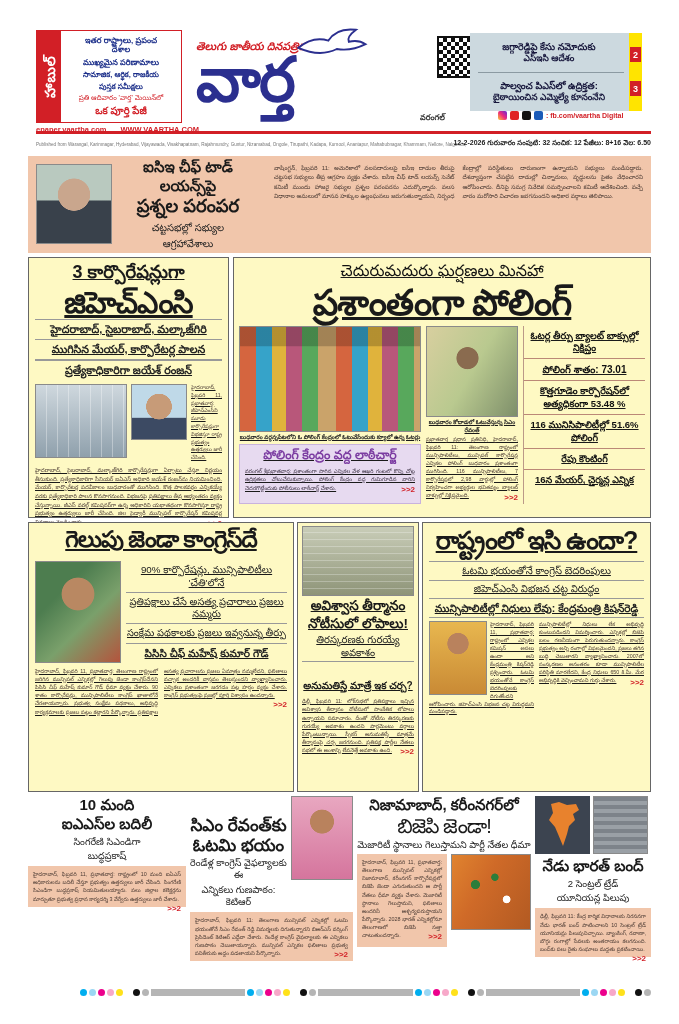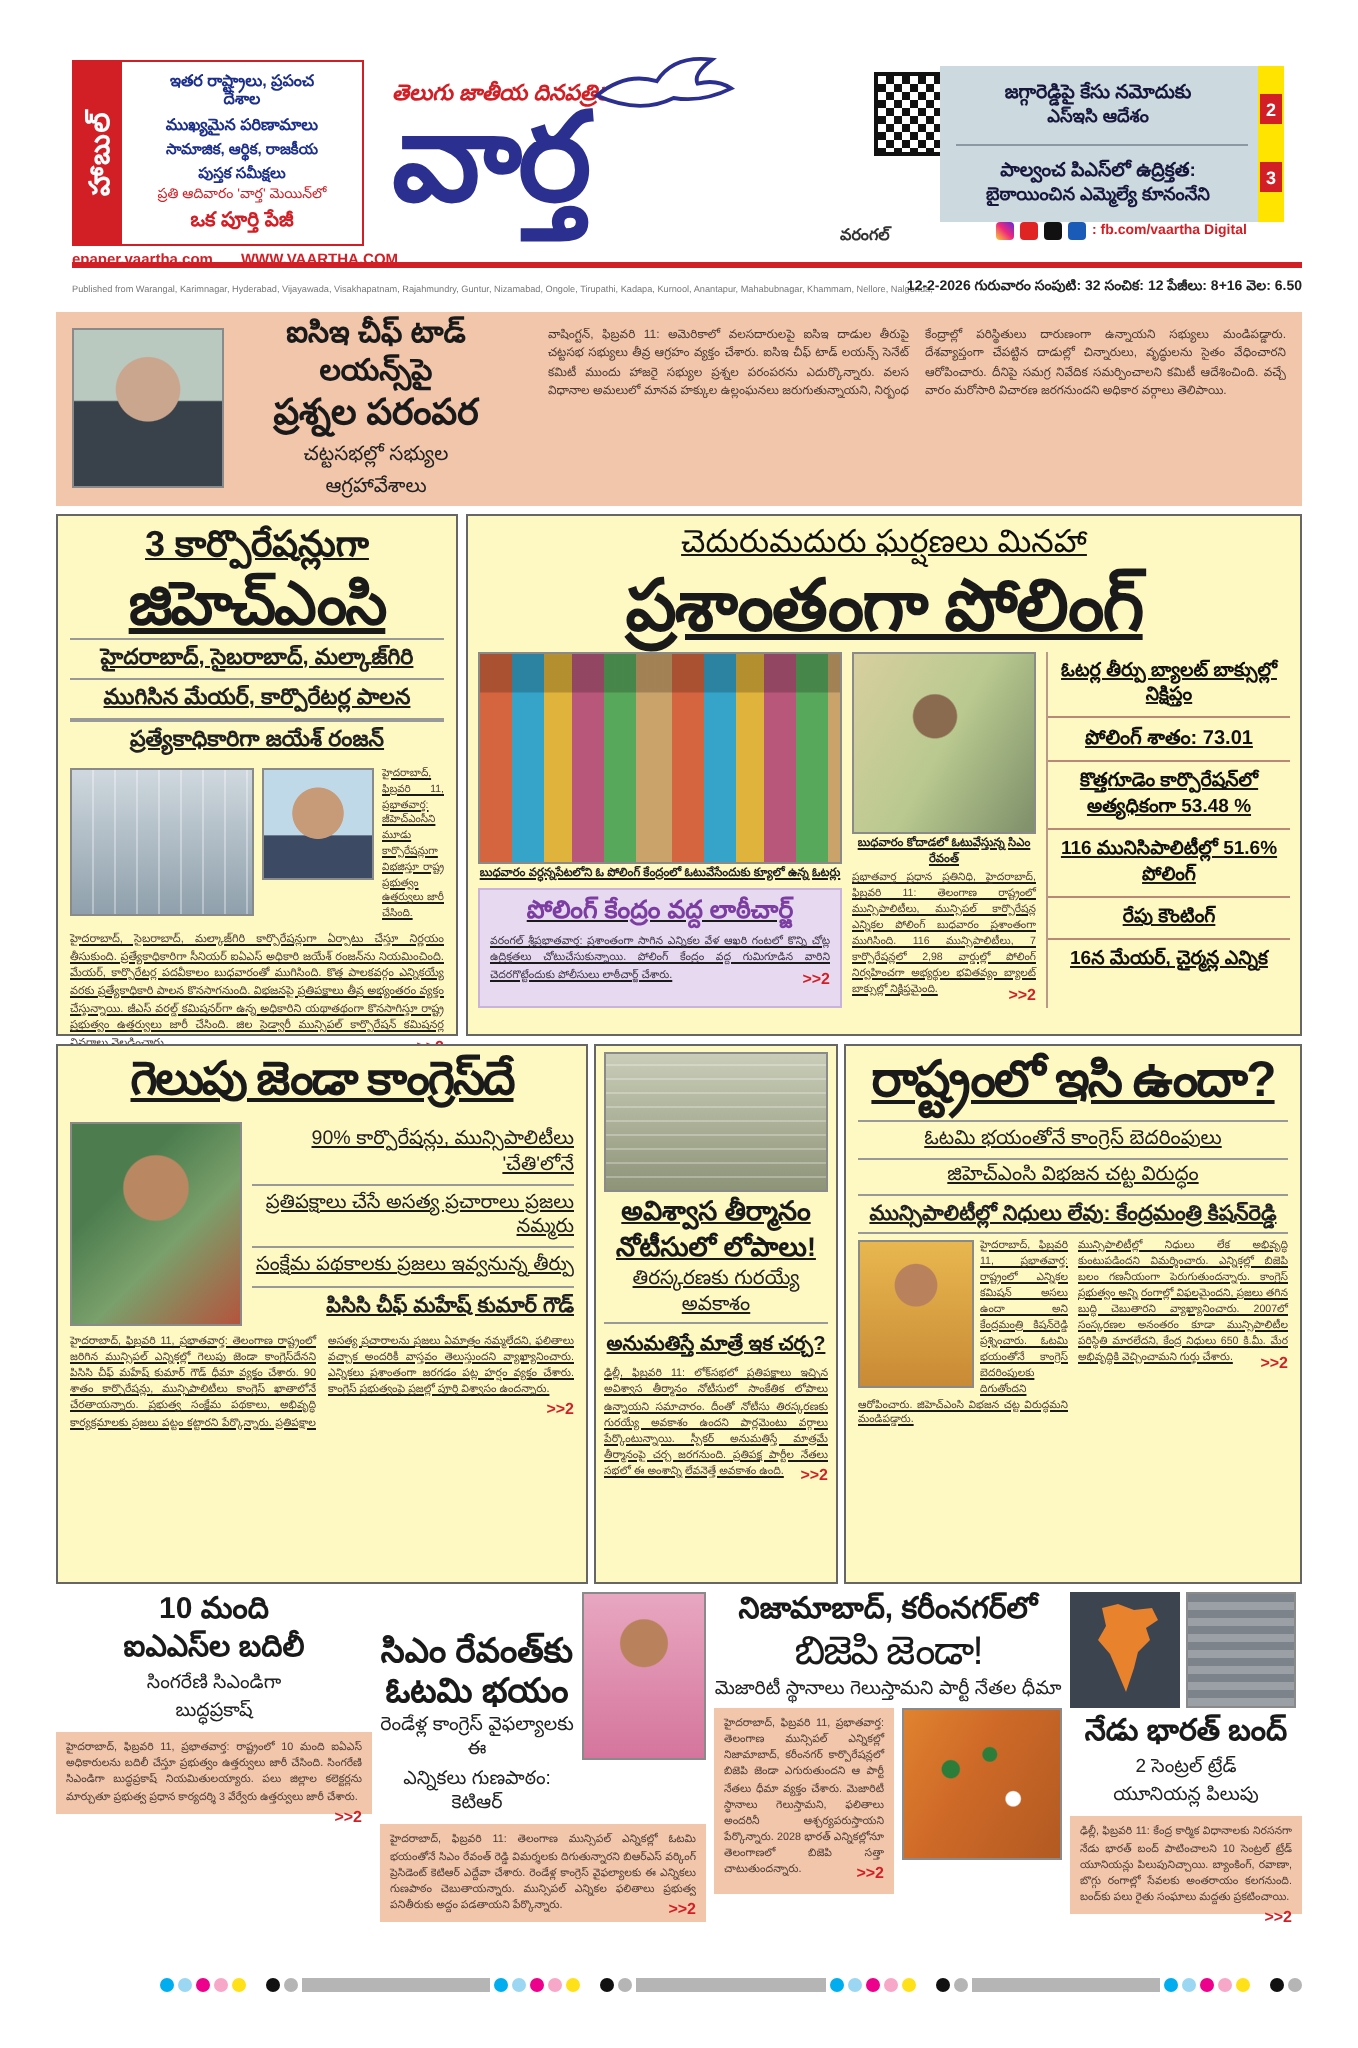--- a/index.html
+++ b/index.html
@@ -98,30 +98,30 @@
   .stat:last-child{border-bottom:none;}
   .stat.hl{font-size:10px;}
   
   .boxA{left:28px;top:522px;width:266px;height:270px;padding:3px 6px;}
   .boxA .hd{font-size:23px;font-weight:bold;letter-spacing:-1px;}
   .boxA-row{display:flex;gap:5px;margin-top:3px;}
   .ph-goud{width:86px;height:102px;background:
     radial-gradient(circle at 50% 32%,#b98862 0 20%,transparent 21%),
     linear-gradient(135deg,#4d7d4f 0 30%,#7aa06b 60%,#b4543d);}
   .boxA-subs{flex:1;display:flex;flex-direction:column;justify-content:center;}
-  .boxA-subs .s{font-size:9.8px;color:#222;text-align:right;padding:3px 0;border-bottom:1px solid #999;line-height:1.25;}
+  .boxA-subs .s{font-size:9.8px;color:#222;text-align:center;padding:3px 0;border-bottom:1px solid #999;line-height:1.25;}
   .boxA-subs .s:last-child{border-bottom:none;font-weight:bold;font-size:10.5px;}
   .boxA-body{margin-top:4px;font-size:5.4px;line-height:1.5;color:var(--bodyInk);column-count:2;column-gap:6px;text-align:justify;}
   .boxB{left:297px;top:522px;width:122px;height:270px;padding:3px 4px;}
   .ph-parliament{width:100%;height:70px;background:
     repeating-linear-gradient(0deg,transparent 0 6px,#ffffff44 6px 7px),
     linear-gradient(180deg,#c9cdb8,#8e9478);}
   .boxB .hd{font-size:13.5px;font-weight:bold;line-height:1.2;margin-top:2px;}
   .boxB .s1{font-size:10px;color:#222;line-height:1.25;margin-top:2px;}
-  .boxB .s2{font-size:10px;font-weight:bold;margin-top:2px;border-top:1px solid #999;padding-top:4px;}
+  .boxB .s2{font-size:10px;font-weight:bold;margin-top:2px;border-top:1px solid #999;padding-top:18px;}
   .boxB-body{margin-top:3px;font-size:5.4px;line-height:1.5;color:var(--bodyInk);text-align:justify;}
   .boxC{left:422px;top:522px;width:229px;height:270px;padding:3px 6px;}
   .boxC .hd{font-size:25px;font-weight:bold;letter-spacing:-1px;}
   .boxC .s{font-size:10px;color:#222;text-align:center;padding:2.5px 0;border-top:1px solid #999;line-height:1.25;}
   .boxC .s.last{font-weight:bold;font-size:10.5px;}
   .boxC-body{display:flex;gap:5px;margin-top:3px;}
   .boxC-col{flex:1;font-size:5.3px;line-height:1.5;color:var(--bodyInk);text-align:justify;}
   .ph-kishan{width:58px;height:74px;float:left;margin:0 3px 2px 0;background:
     radial-gradient(circle at 50% 30%,#b9825d 0 18%,transparent 19%),
     linear-gradient(180deg,#e8b74f,#c98a35);}

